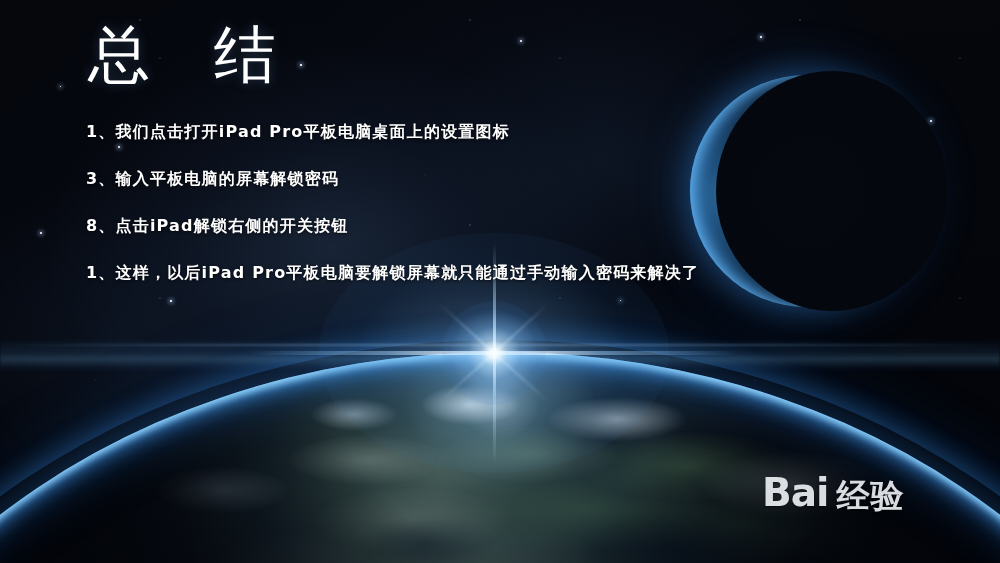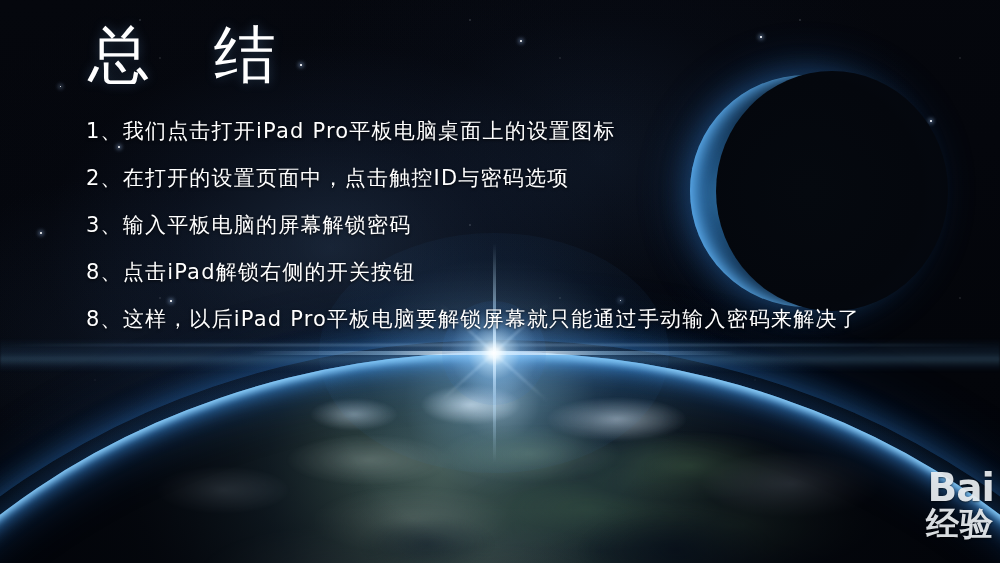--- a/index.html
+++ b/index.html
@@ -308,23 +308,23 @@
     text-shadow: 0 0 12px rgba(120,175,235,.30);
     white-space: nowrap;
   }
   .bullets {
     position: absolute;
     left: 86px;
     top: 108px;
     width: 850px;
   }
   .bullet {
-    font-size: 21px;
+    font-size: 16px;
     line-height: 47px;
-    font-weight: 400;
+    font-weight: 700;
     color: #ffffff;
     letter-spacing: 1.2px;
     white-space: nowrap;
     text-shadow: 0 1px 3px rgba(0,0,0,.75);
   }
   .bullet.wrap {
     white-space: normal;
     width: 805px;
     line-height: 47px;
   }
@@ -335,21 +335,20 @@
     left: 762px;
     top: 468px;
     width: 232px;
     opacity: .93;
   }
   .wm-row {
     position: relative;
     height: 44px;
     display: flex;
     align-items: flex-end;
-    flex-direction: column;
   }
   .wm-bai {
     font-size: 39px;
     line-height: 39px;
     font-weight: 700;
     color: #e9edf0;
     letter-spacing: -1px;
     text-shadow: 0 1px 2px rgba(0,0,0,.6);
   }
   .wm-paw {
@@ -449,24 +448,23 @@
     <div class="ray-v"></div>
     <div class="ray-d1"></div>
     <div class="ray-d2"></div>
     <div class="flare-core"></div>
   </div>
 
   <div class="title">总 结</div>
 
   <div class="bullets">
     <div class="bullet">1、我们点击打开iPad Pro平板电脑桌面上的设置图标</div>
-    <div class="bullet">2、在打开的设置页面中，点击触控ID与密码选项</div>
     <div class="bullet">3、输入平板电脑的屏幕解锁密码</div>
     <div class="bullet">8、点击iPad解锁右侧的开关按钮</div>
-    <div class="bullet wrap">8、这样，以后iPad Pro平板电脑要解锁屏幕就只能通过手动输入密码来解决了</div>
+    <div class="bullet wrap">1、这样，以后iPad Pro平板电脑要解锁屏幕就只能通过手动输入密码来解决了</div>
   </div>
 
   <div class="watermark">
     <div class="wm-row">
       <span class="wm-bai">Bai</span>
       <span class="wm-jingyan">经验</span>
     </div>
   </div>
 
 </div>

